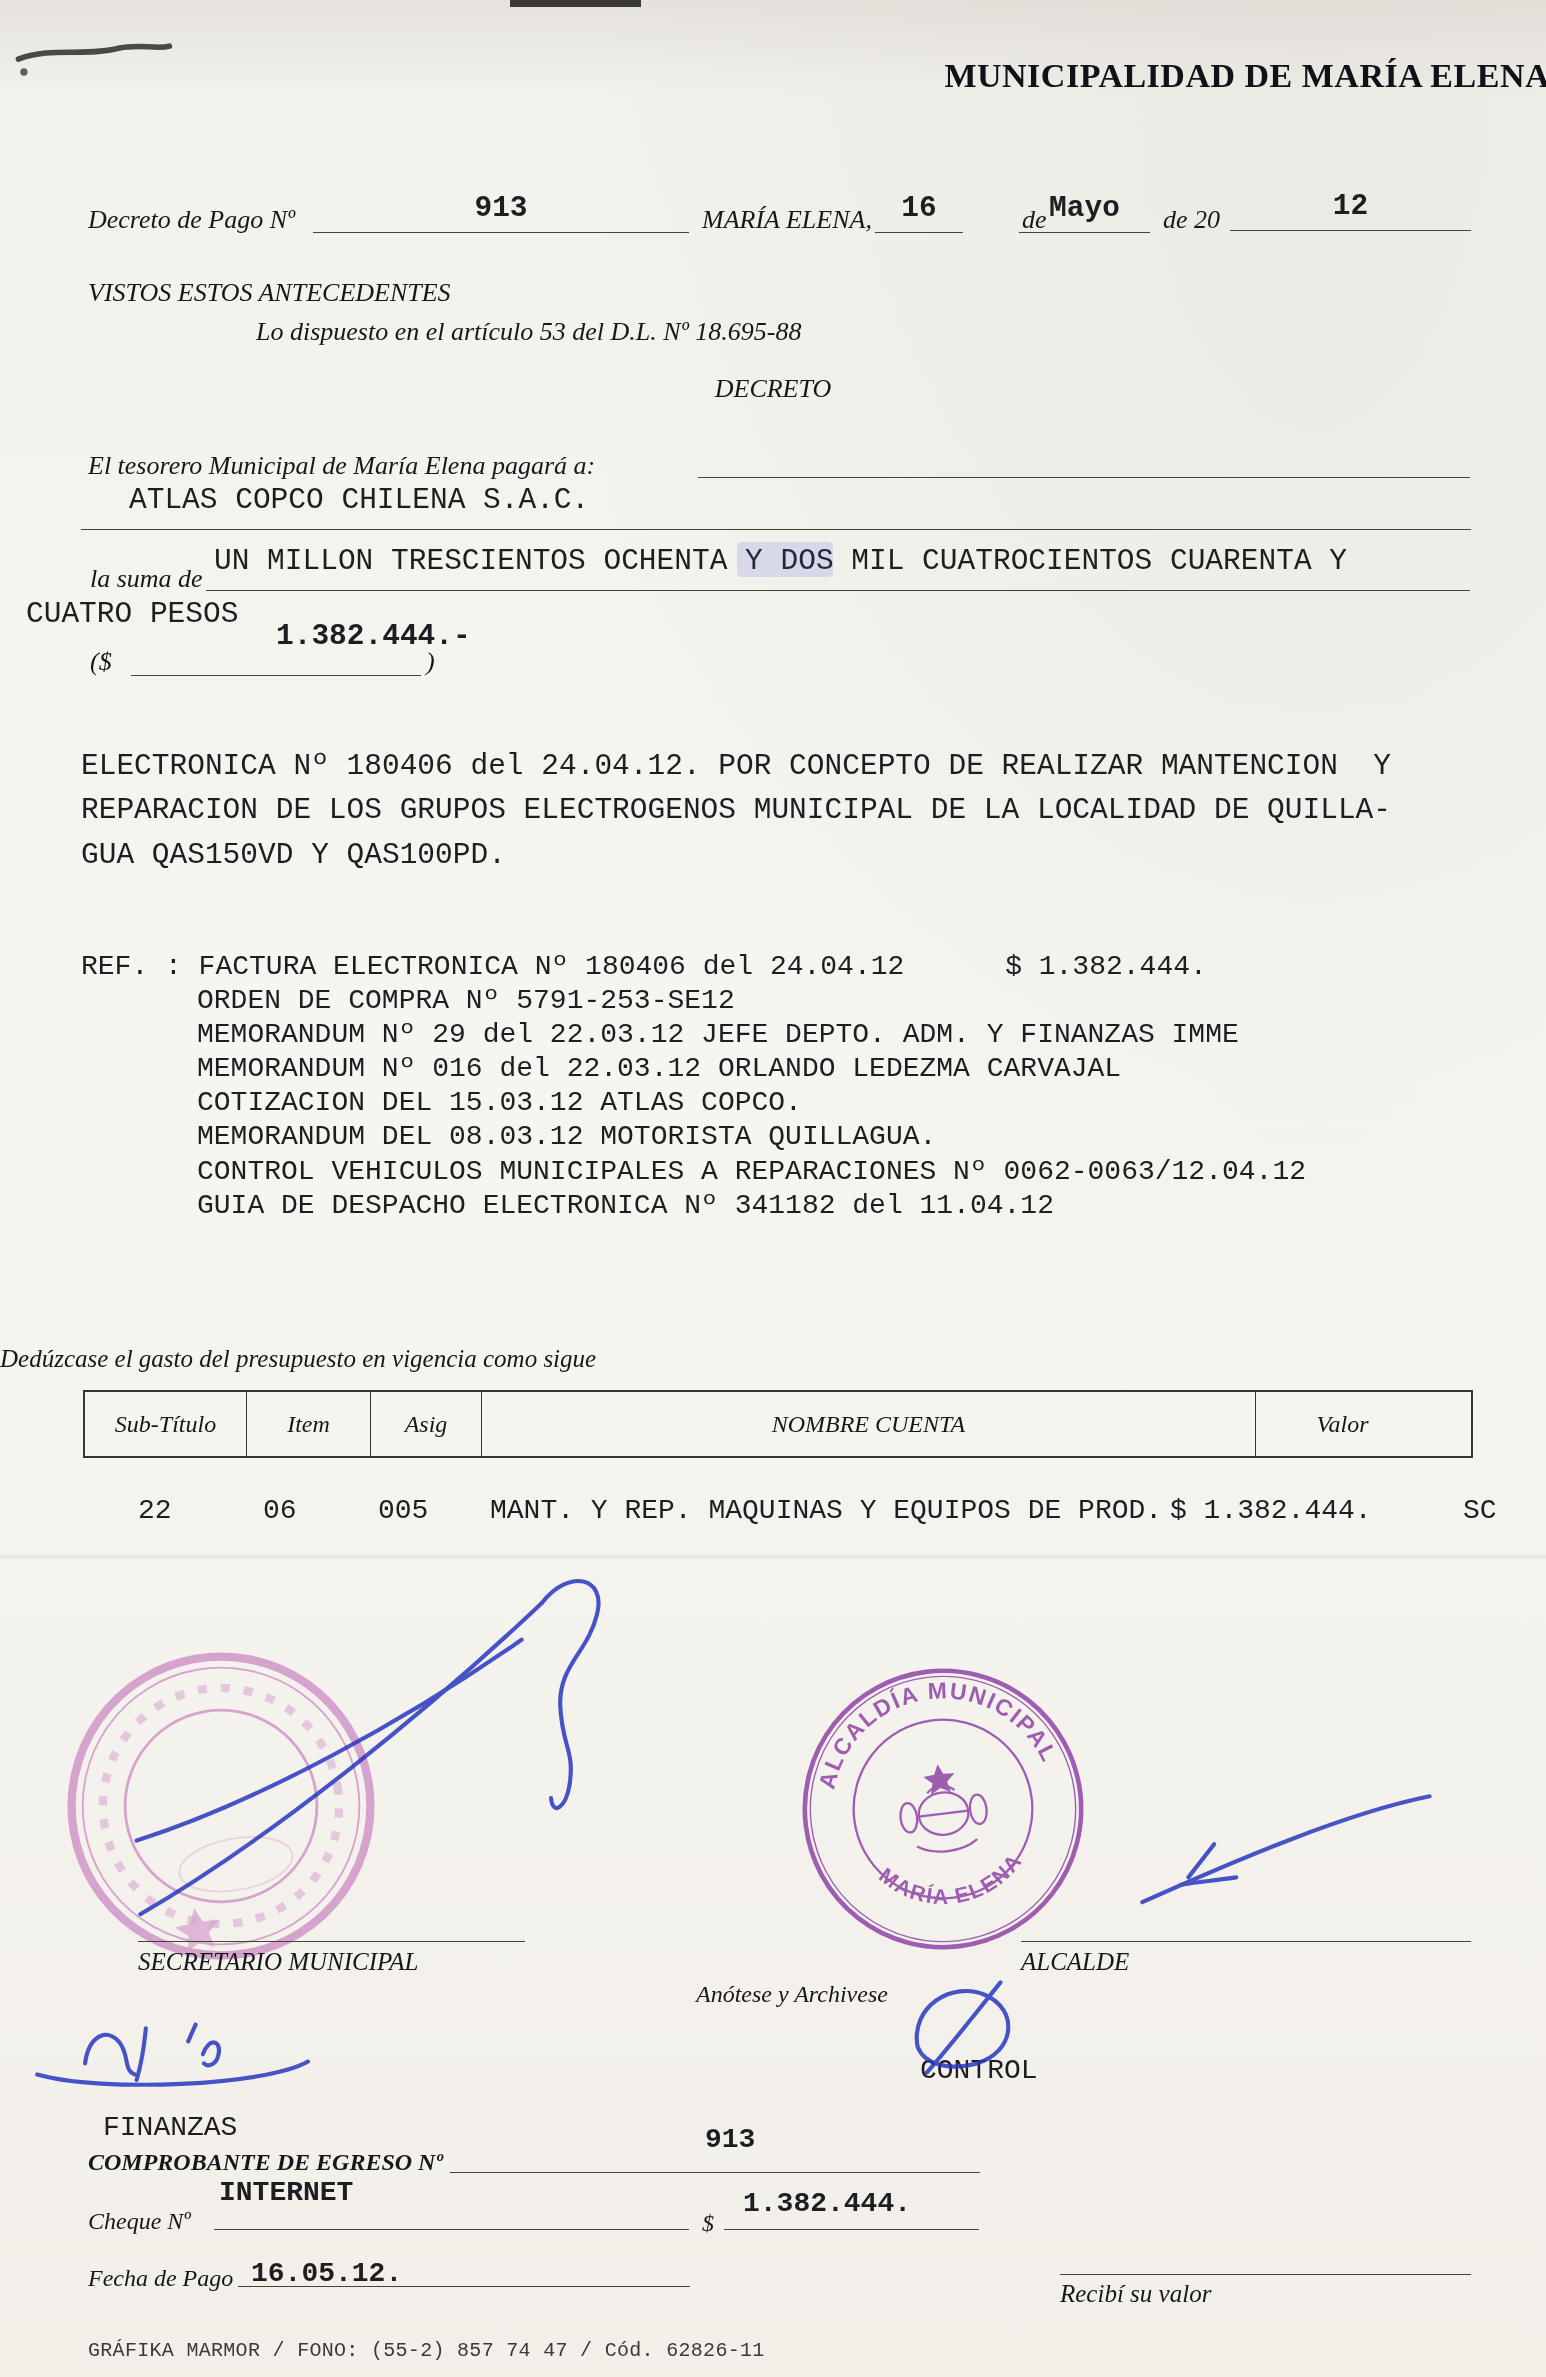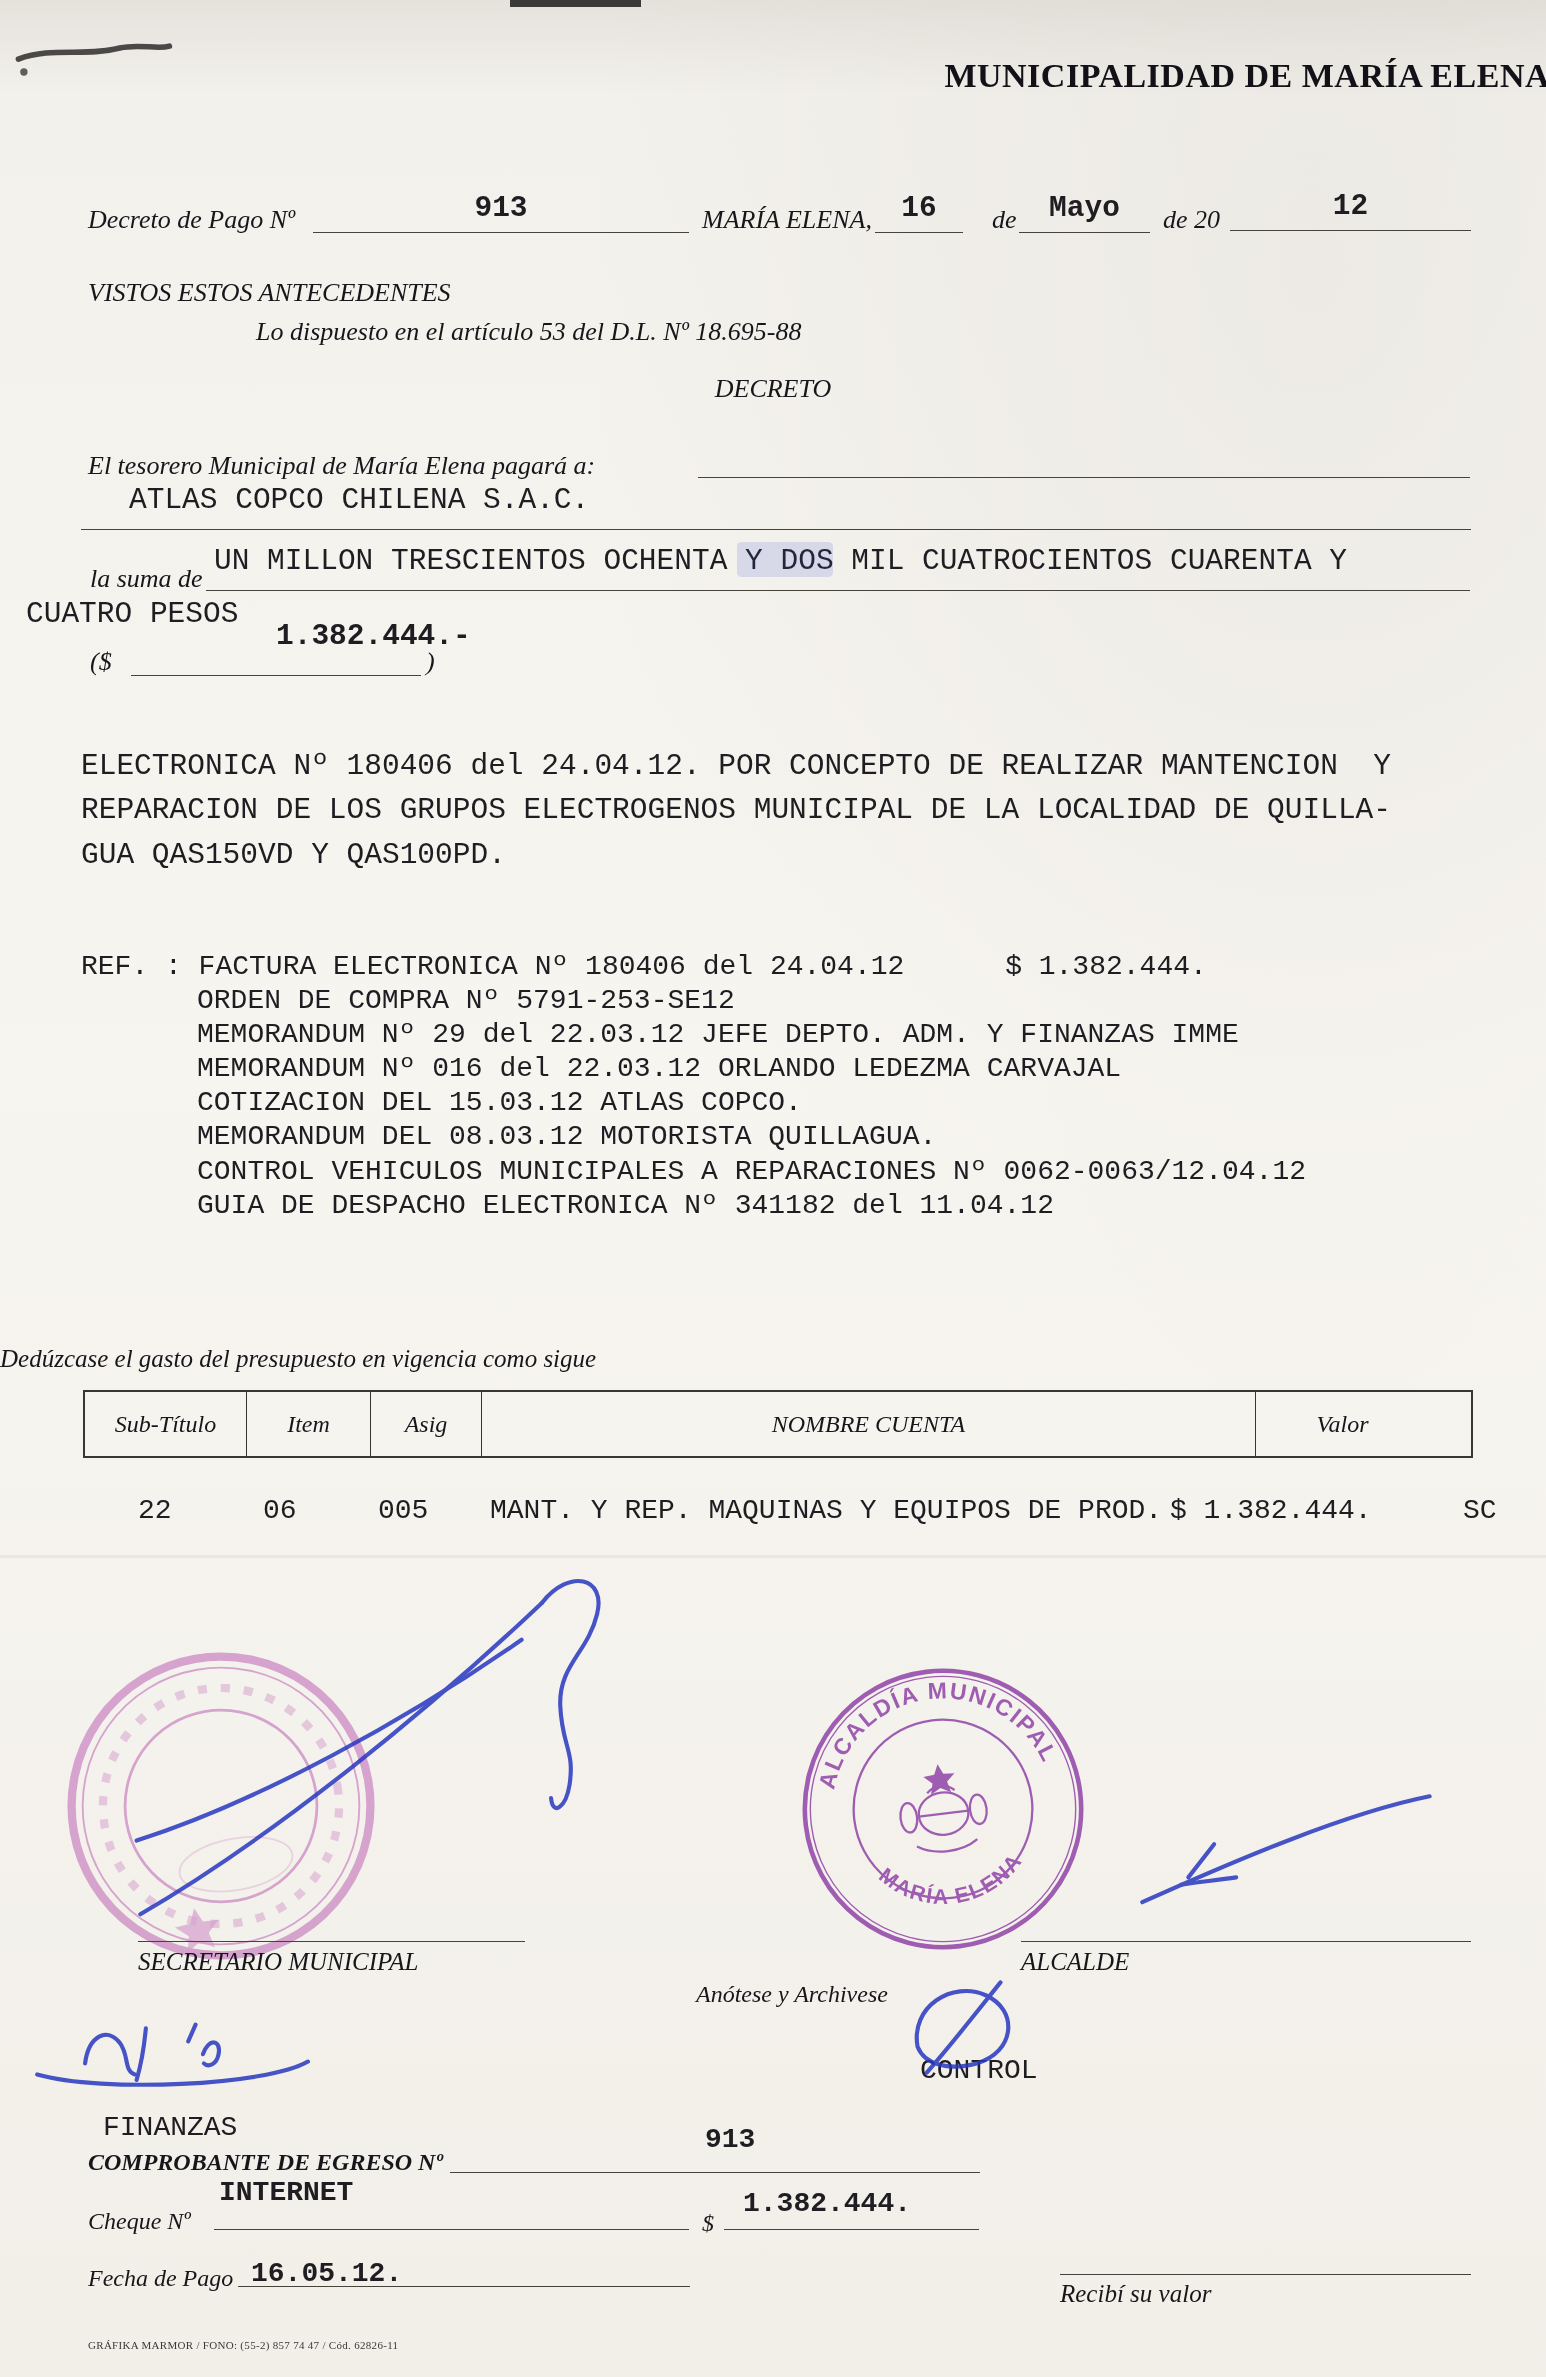--- a/index.html
+++ b/index.html
@@ -21,21 +21,21 @@
   .fill .mono,.fill .mono-sm{position:static}
   .centerline{position:absolute;left:0;width:100%;text-align:center}
   .centerline .inner{font-style:italic;font-size:26px;color:#17161a}
   .tbl{position:absolute;left:83px;top:1390px;width:1390px;height:68px;border:2.8px solid #39362f;display:flex;background:rgba(255,255,255,.08)}
   .tbl .cell{border-left:1.8px solid #39362f;display:flex;align-items:center;justify-content:center;font-style:italic;font-size:24px;color:#17161a}
   .tbl .cell:first-child{border-left:none}
   .labelbox{position:absolute;text-align:left;font-style:italic;font-size:25px;color:#17161a}
   .smudge{position:absolute;background:rgba(70,90,210,.16);border-radius:4.6px}
   .sliver{position:absolute;background:#1c1c1c;opacity:.85}
   .crease{position:absolute;left:0;width:100%;height:2.8px;background:rgba(90,80,70,.07)}
-  .printer{position:absolute;font-family:Liberation Serif, serif;font-size:11px;color:#3a3a3a;letter-spacing:0.3px}
+  .printer{position:absolute;font-family:Liberation Mono, monospace;font-size:20px;color:#3a3a3a;letter-spacing:0.3px}
   svg{position:absolute;overflow:visible}
   .stamp{pointer-events:none}
   .sig-overlay{left:0;top:1474px;pointer-events:none}
 </style>
 </head>
 <body>
 
 <div class="paper">
 
   <div class="sliver" style="left:510px;top:0;width:131px;height:6.5px"></div>
@@ -48,21 +48,21 @@
   <div class="title">MUNICIPALIDAD DE MARÍA ELENA</div>
 
   <span class="it" style="left:88px;top:205px">Decreto de Pago Nº</span>
   <div class="fill" style="left:313px;top:181px;width:376px;height:52px">
     <span class="mono mb">913</span>
   </div>
   <span class="it" style="left:702px;top:205px">MARÍA ELENA,</span>
   <div class="fill" style="left:875px;top:181px;width:88px;height:52px">
     <span class="mono mb">16</span>
   </div>
-  <span class="it" style="left:992px;top:205px">de</span>
+  <span class="it" style="left:1022px;top:205px">de</span>
   <div class="fill" style="left:1019px;top:181px;width:131px;height:52px">
     <span class="mono mb">Mayo</span>
   </div>
   <span class="it" style="left:1163px;top:205px">de 20</span>
   <div class="fill" style="left:1230px;top:179px;width:241px;height:52px">
     <span class="mono mb">12</span>
   </div>
 
   <span class="it" style="left:88px;top:278px">VISTOS ESTOS ANTECEDENTES</span>
   <span class="it" style="left:256px;top:317px">Lo dispuesto en el artículo 53 del D.L. Nº 18.695-88</span>

